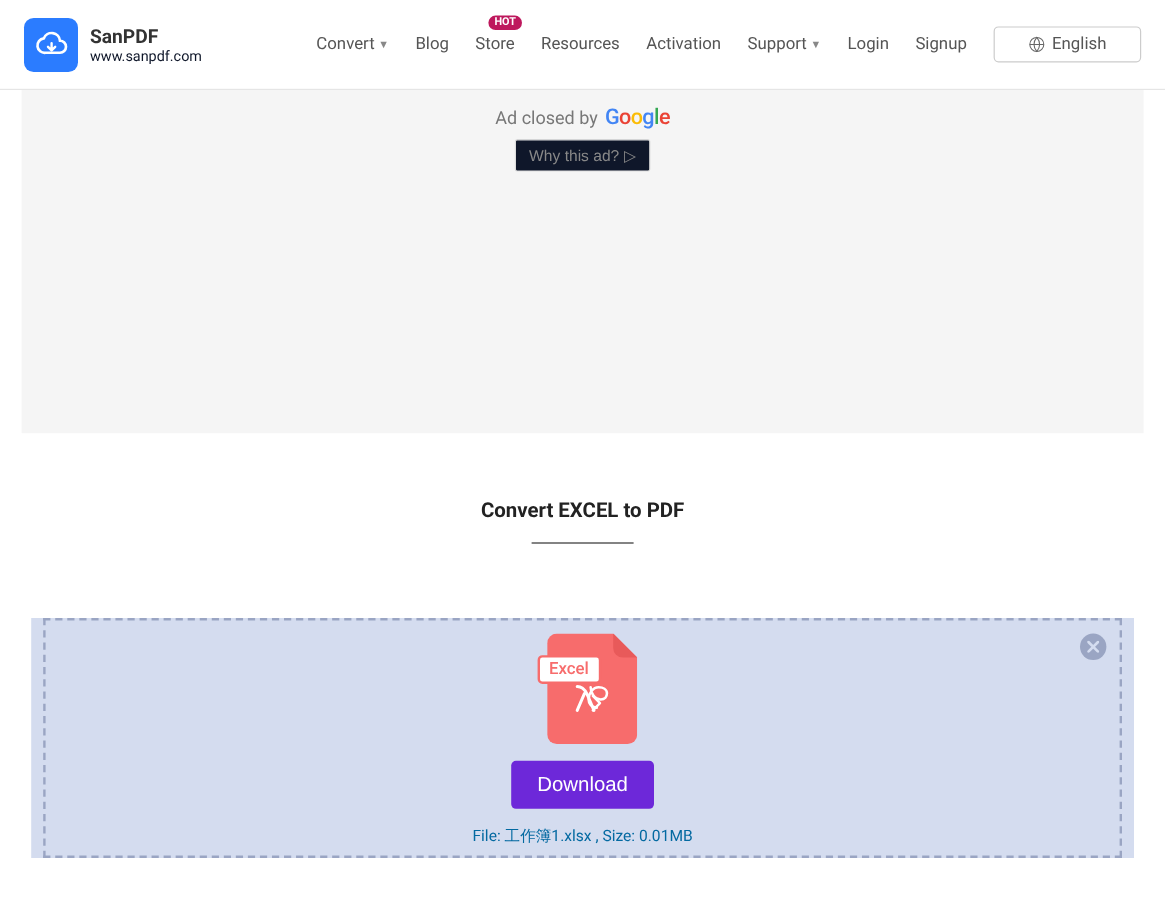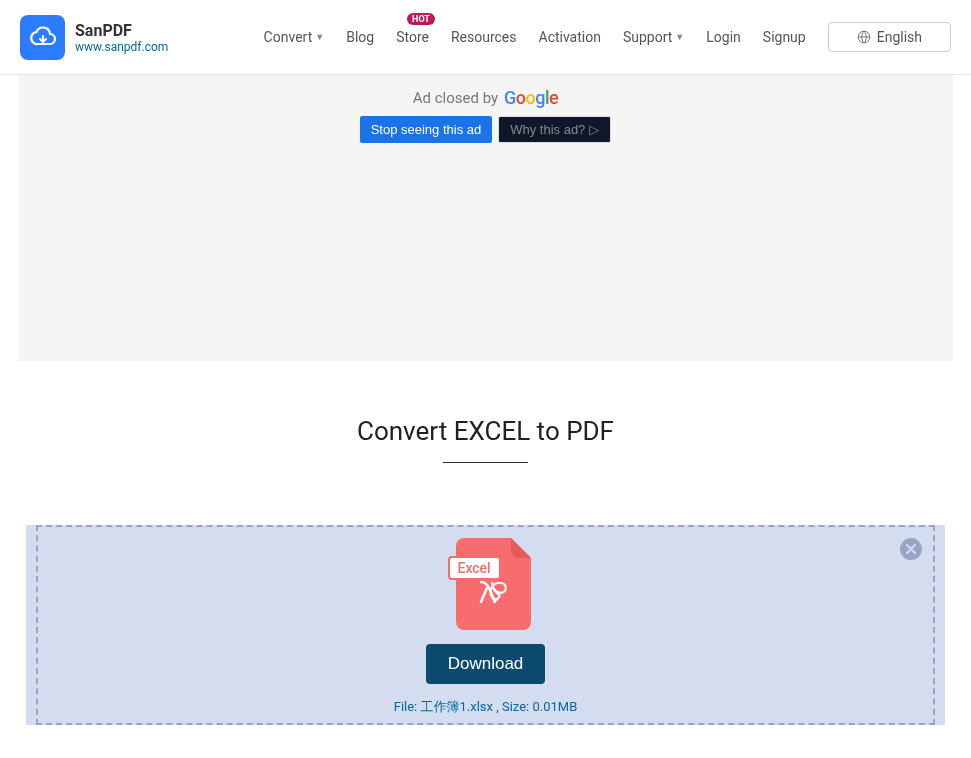--- a/index.html
+++ b/index.html
@@ -1,40 +1,40 @@
 <!DOCTYPE html>
 <html><head>
 <meta charset="utf-8">
 <style>
 *{margin:0;padding:0;box-sizing:border-box;}
 body{font-family:-apple-system,BlinkMacSystemFont,"Segoe UI",Roboto,Arial,sans-serif;background:#fff;color:#333;width:971px;}
 .header{display:flex;align-items:center;justify-content:space-between;padding:10px 20px;border-bottom:1px solid #e5e5e5;height:75px;}
 .brand{display:flex;align-items:center;gap:10px;}
 .logo-box{width:45px;height:45px;background:#2b7cff;border-radius:8px;display:flex;align-items:center;justify-content:center;}
 .brand-text .title{font-size:16px;font-weight:700;color:#333;}
-.brand-text .subtitle{font-size:12px;color:#0369a1;}
+.brand-text .subtitle{font-size:12px;color:#0f172a;}
 .nav{display:flex;align-items:center;gap:22px;}
 .nav-item{font-size:14px;color:#555;cursor:pointer;display:flex;align-items:center;gap:3px;position:relative;}
 .chev{font-size:9px;color:#888;}
 .hot-badge{position:absolute;top:-16px;right:-6px;background:#be185d;color:#fff;font-size:9px;font-weight:bold;padding:1px 5px;border-radius:8px;}
 .lang-btn{border:1px solid #ccc;border-radius:4px;padding:6px 28px;display:flex;align-items:center;gap:6px;font-size:14px;color:#555;cursor:pointer;}
 .ad-box{margin:0 18px;height:286px;background:#f5f5f5;padding-top:12px;text-align:center;}
 .ad-closed{font-size:15px;color:#777;display:inline-flex;align-items:center;gap:6px;}
 .ad-btns{margin-top:8px;display:flex;justify-content:center;gap:6px;}
 .ad-btn-primary{background:#1a73e8;color:#fff;font-size:13px;padding:5px 11px;border:none;border-radius:2px;cursor:pointer;}
 .ad-btn-secondary{background:#0f172a;color:#888;font-size:13px;padding:5px 11px;border:1px solid #ddd;border-radius:2px;cursor:pointer;display:flex;align-items:center;gap:4px;}
 .title-section{text-align:center;margin-top:55px;}
-.page-title{font-size:26px;font-weight:400;color:#222;}
+.page-title{font-size:17px;font-weight:700;color:#222;}
 .underline{width:85px;height:1px;background:#333;margin:16px auto 0;}
 .subtitle-text{margin-top:28px;font-size:15px;color:#444;}
 .panel{margin:62px 26px 0;background:#d4dcef;padding:0;}
 .drop-area{margin:10px;border:2px dashed #9aa5c3;height:200px;display:flex;flex-direction:column;align-items:center;justify-content:center;position:relative;padding-top:4px;}
 .close-circle{position:absolute;top:11px;right:11px;width:22px;height:22px;background:#9aa5c3;border-radius:50%;display:flex;align-items:center;justify-content:center;color:#d4dcef;font-size:12px;font-weight:bold;cursor:pointer;}
 .file-icon{width:75px;height:92px;position:relative;margin-bottom:14px;margin-left:15px;}
-.dl-btn{background:#0c4a6e;color:#fff;font-size:17px;font-weight:500;padding:10px 22px;border:none;border-radius:4px;cursor:pointer;}
+.dl-btn{background:#6d28d9;color:#fff;font-size:17px;font-weight:500;padding:10px 22px;border:none;border-radius:4px;cursor:pointer;}
 .file-info{font-size:13px;color:#0369a1;margin-top:14px;}
 .google-logo{font-size:18px;font-weight:500;letter-spacing:-0.5px;}
 .g1{color:#4285F4;}.g2{color:#EA4335;}.g3{color:#FBBC05;}.g4{color:#34A853;}
 </style>
 </head>
 <body>
 
 <div class="header">
   <div class="brand">
     <div class="logo-box">
@@ -75,21 +75,20 @@
     </div>
   </div>
 </div>
 
 <div class="ad-box">
   <div class="ad-closed">
     <span>Ad closed by</span>
     <span class="google-logo"><span class="g1">G</span><span class="g2">o</span><span class="g3">o</span><span class="g1">g</span><span class="g4">l</span><span class="g2">e</span></span>
   </div>
   <div class="ad-btns">
-    <button class="ad-btn-primary">Stop seeing this ad</button>
     <button class="ad-btn-secondary">
         <span>Why this ad?</span>
         <span>▷</span>
       </button>
   </div>
 </div>
 
 <div class="title-section">
   <h1 class="page-title">Convert EXCEL to PDF</h1>
   <div class="underline"></div>

